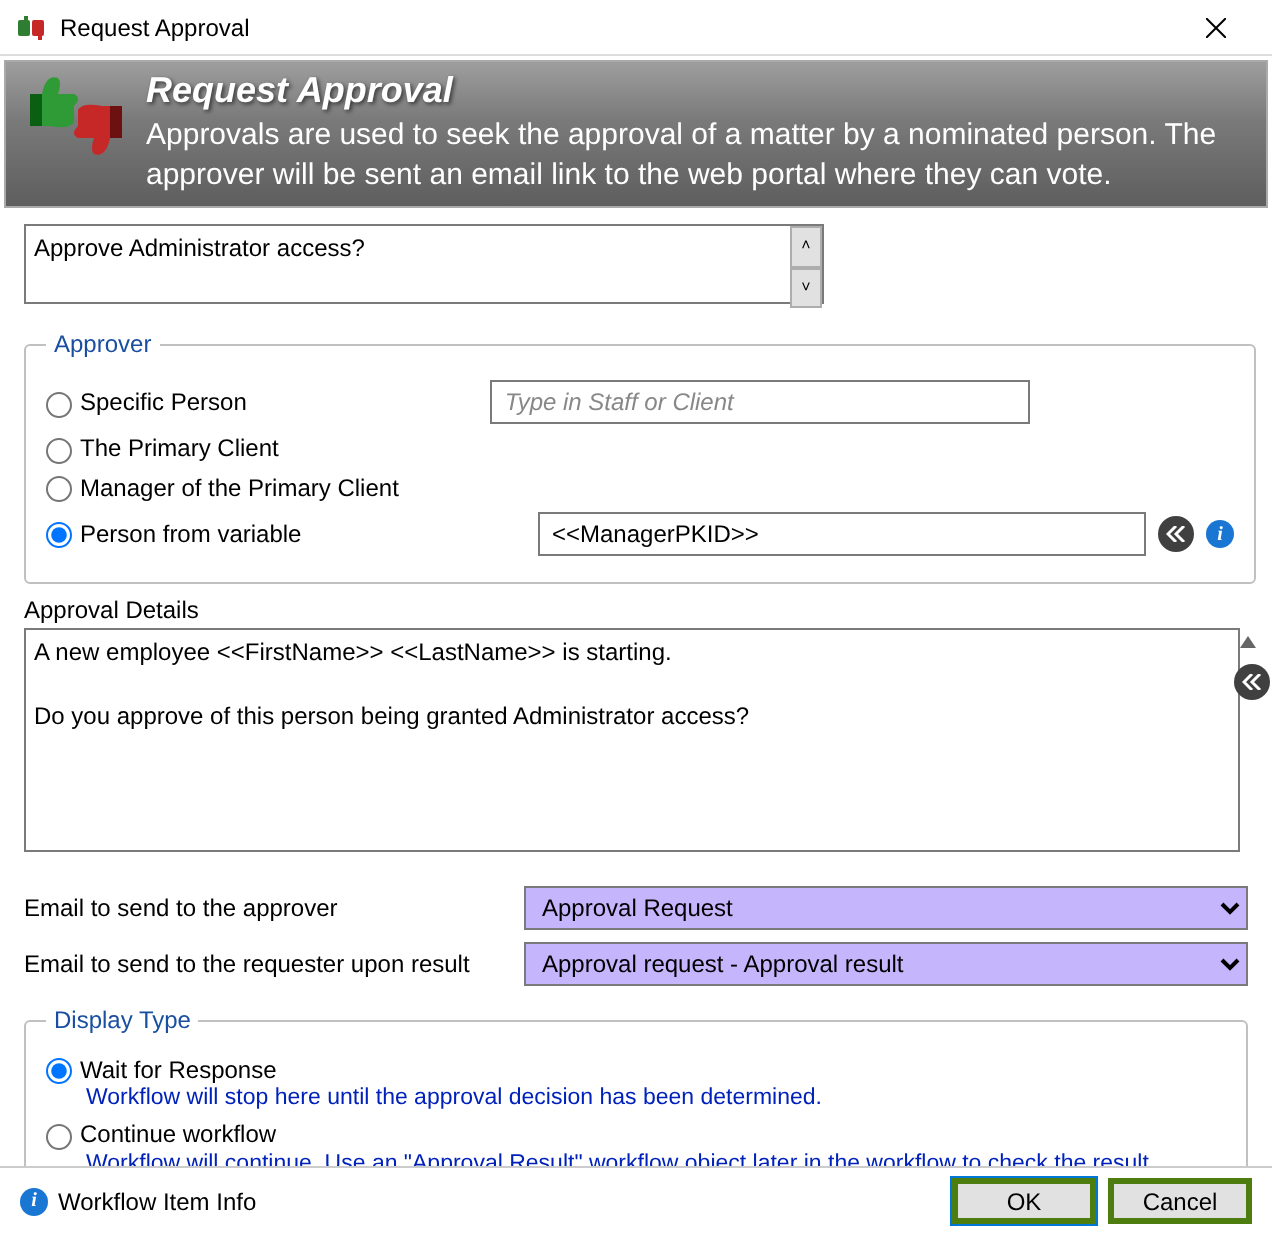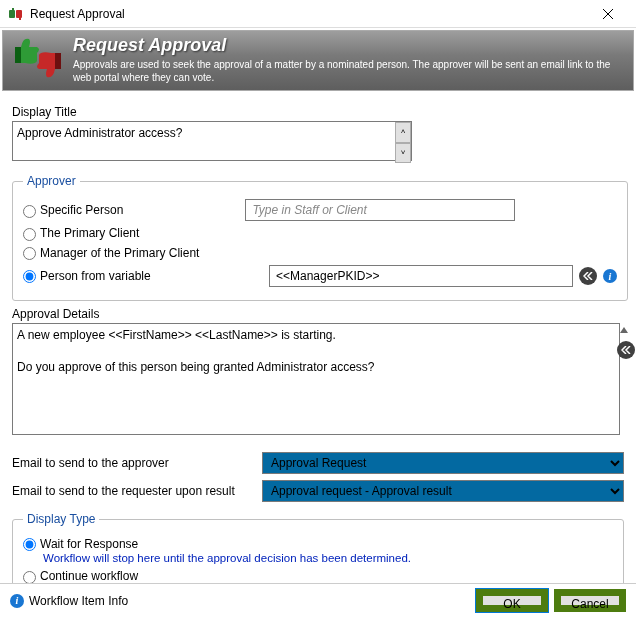--- a/index.html
+++ b/index.html
@@ -51,21 +51,21 @@
   }
   .banner h1 {
     margin: 0 0 2px 0;
     font-size: 18px;
     font-weight: bold;
     font-style: italic;
     text-shadow: 1px 1px 2px rgba(0,0,0,0.6);
   }
   .banner p {
     margin: 0;
-    font-size: 10px;
+    font-size: 15px;
     color: #fff;
     line-height: 1.3;
   }
   .content {
     padding: 6px 12px;
   }
   .field-label {
     font-size: 12px;
     margin-bottom: 2px;
     margin-top: 6px;
@@ -167,21 +167,21 @@
     align-items: center;
     margin: 6px 0;
   }
   .form-row .flabel { width: 250px; }
   select {
     flex: 1;
     height: 22px;
     font-family: inherit;
     font-size: 12px;
     border: 1px solid #7a7a7a;
-    background: #0369a1;
+    background: #c4b5fd;
     padding: 1px 4px;
     max-width: 370px;
   }
   .hint {
     color: #0022bb;
     font-size: 11.5px;
     margin: 1px 0 4px 20px;
   }
   .footer {
     position: absolute;
@@ -196,21 +196,21 @@
   .footer .wf-info {
     display: flex;
     align-items: center;
     gap: 5px;
     flex: 1;
   }
   .footer button {
     width: 72px;
     height: 23px;
     margin-left: 6px;
-    border: 7px solid #4d7c0f;
+    border: 3px solid #4d7c0f;
     background: #e1e1e1;
     font-family: inherit;
     font-size: 12px;
     cursor: default;
   }
   .footer button.primary {
     outline: 1px solid #0078d7;
   }
 </style>
 </head>
@@ -248,21 +248,20 @@
     </svg>
   </div>
   <div>
     <h1>Request Approval</h1>
     <p>Approvals are used to seek the approval of a matter by a nominated person.  The approver will be sent an email link to the web portal where they can vote.</p>
   </div>
 </div>
 
 <div class="content">
 
-  <div class="field-label">Display Title</div>
   <div class="textarea-wrap">
     <textarea rows="2" style="">Approve Administrator access?</textarea>
     <div class="spin-btns">
       <button>˄</button>
       <button>˅</button>
     </div>
   </div>
 
   <fieldset>
     <legend>Approver</legend>

